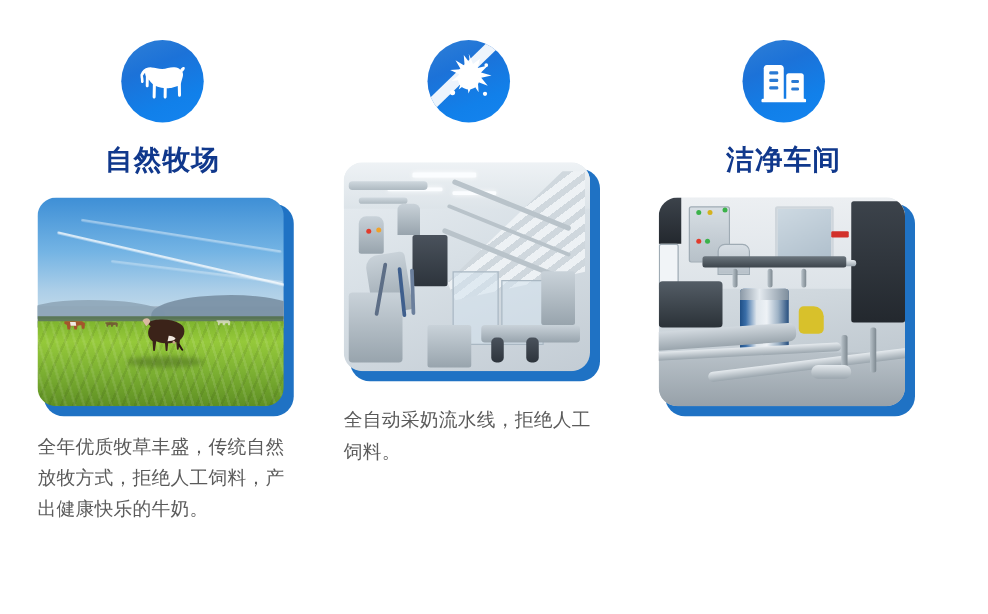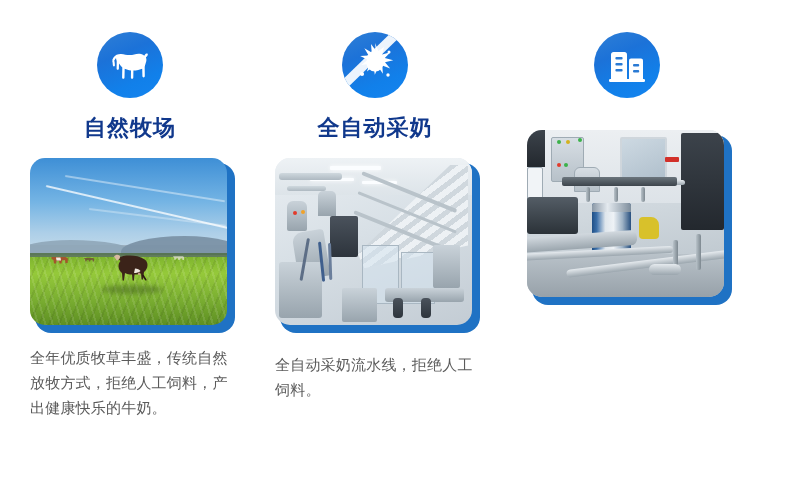--- a/index.html
+++ b/index.html
@@ -285,21 +285,20 @@
             <path fill="#ffffff" d="M33 11l3.4 8.1 5.6-4.1-1.9 7.4 8.3-2.1-5.6 5.6 8.4 2.4-8.2 1.9 5.2 6.4-7.9-3.1.6 8.3-4.6-6.9-3.5 7.8-1.2-8.2-6.7 5.1 2.8-7.8-8.4 1.1 6.5-5.2-7.7-3.6 8.5-.6-4.2-7.2 7.3 4.3-.7-8.5 5 6.6L33 11z"></path>
             <circle cx="33" cy="31" r="8.6" fill="#ffffff"></circle>
             <circle cx="20" cy="42" r="2.1" fill="#ffffff"></circle>
             <circle cx="46" cy="43" r="1.7" fill="#ffffff"></circle>
             <circle cx="47" cy="20" r="1.5" fill="#ffffff"></circle>
           </g>
         </svg>
       </div>
     </div>
 
-    <div class="feature-title">全自动采奶</div>
 
     <div class="photo-frame">
       <div class="frame-bg"></div>
       <div class="photo">
         <div class="scene">
           <div class="fac-bg"></div>
           <div class="ceil"></div>
           <div class="lamp" style="left:28%;top:5%;width:26%;height:4px;"></div>
           <div class="lamp" style="left:18%;top:12%;width:22%;height:3px;"></div>
           <div class="lamp" style="left:44%;top:14%;width:18%;height:3px;"></div>
@@ -343,20 +342,21 @@
           <rect x="0" y="31" width="36" height="3" rx="1.2" fill="#ffffff"></rect>
           <rect x="6.4" y="9" width="7.2" height="2.6" rx="1" fill="#2a7ad4"></rect>
           <rect x="6.4" y="15" width="7.2" height="2.6" rx="1" fill="#2a7ad4"></rect>
           <rect x="6.4" y="21" width="7.2" height="2.6" rx="1" fill="#2a7ad4"></rect>
           <rect x="24" y="16" width="6.2" height="2.4" rx="1" fill="#2a7ad4"></rect>
           <rect x="24" y="22" width="6.2" height="2.4" rx="1" fill="#2a7ad4"></rect>
         </svg>
       </div>
     </div>
 
+    <div class="feature-title">洁净车间</div>
 
     <div class="photo-frame">
       <div class="frame-bg"></div>
       <div class="photo">
         <div class="scene">
           <div class="cr-bg"></div>
           <div class="cr-wall"></div>
           <div class="cr-dark" style="left:0;top:0;width:9%;height:22%;"></div>
           <div class="cr-dark" style="left:78%;top:2%;width:22%;height:58%;border-radius:2px;"></div>
           <div class="cr-cab" style="left:12%;top:4%;width:16%;height:26%;"></div>

